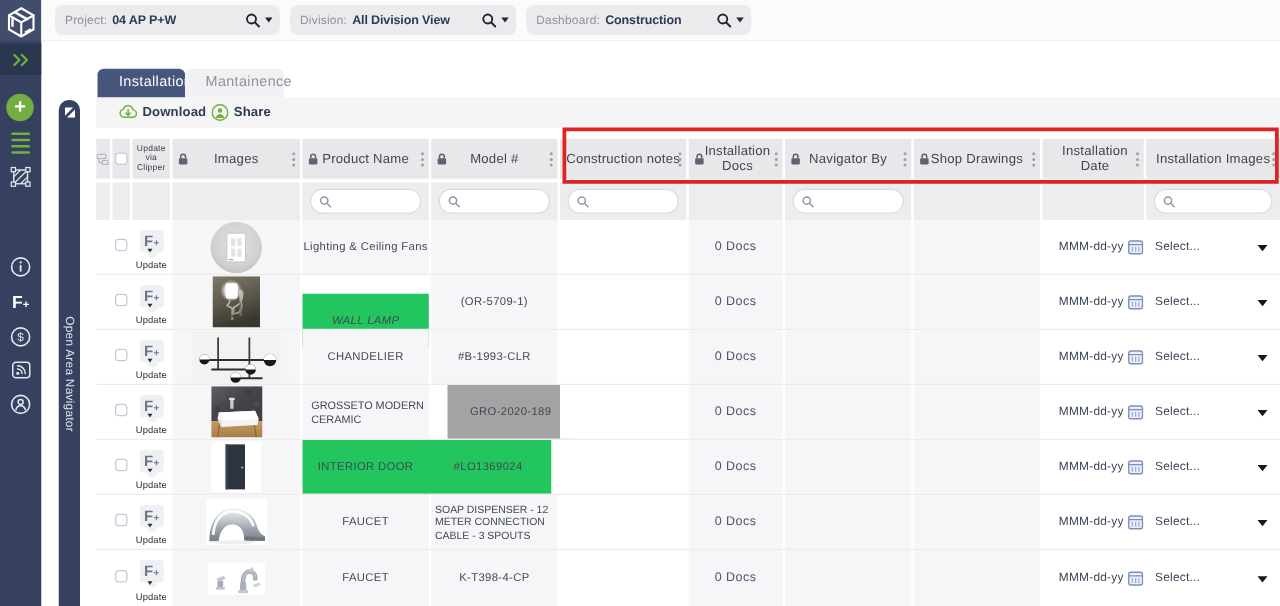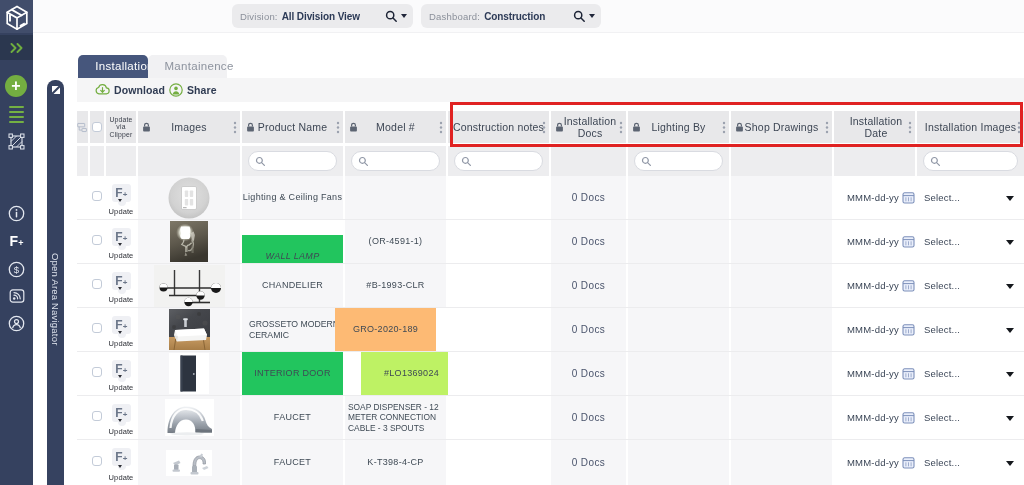--- a/index.html
+++ b/index.html
@@ -94,20 +94,29 @@
         <circle cx="5.2" cy="10.6" r="1.25" fill="#e3e7ef"></circle>
         <path d="M5 7.2 a3.6 3.6 0 0 1 3.6 3.6 M5 4.6 a6.2 6.2 0 0 1 6.2 6.2" fill="none" stroke="#e3e7ef" stroke-width="1.2" stroke-linecap="round"></path>
       </svg></div>
 <div class="sic" style="top:315px"><svg width="17" height="17" viewBox="0 0 17 17">
         <circle cx="8.5" cy="8.5" r="7.2" fill="none" stroke="#e3e7ef" stroke-width="1.3"></circle>
         <circle cx="8.5" cy="6.6" r="2" fill="none" stroke="#e3e7ef" stroke-width="1.2"></circle>
         <path d="M4.6 13.2 c0.6 -2.6 2.2 -3.6 3.9 -3.6 c1.7 0 3.3 1 3.9 3.6" fill="none" stroke="#e3e7ef" stroke-width="1.2"></path>
       </svg></div>
 </div>
 <div id="tb">
+<div class="pill" style="left:11px;width:180px;">
+      <span class="lab">Project:</span>
+      <span class="val">04 AP P+W</span>
+      <svg class="ic" width="13" height="13" viewBox="0 0 13 13">
+        <circle cx="5.2" cy="5.2" r="3.6" fill="none" stroke="#1d2436" stroke-width="1.5"></circle>
+        <line x1="8" y1="8" x2="11.2" y2="11.2" stroke="#1d2436" stroke-width="1.5" stroke-linecap="round"></line>
+      </svg>
+      <span class="car"></span>
+    </div>
 <div class="pill" style="left:199px;width:181px;">
       <span class="lab">Division:</span>
       <span class="val">All Division View</span>
       <svg class="ic" width="13" height="13" viewBox="0 0 13 13">
         <circle cx="5.2" cy="5.2" r="3.6" fill="none" stroke="#1d2436" stroke-width="1.5"></circle>
         <line x1="8" y1="8" x2="11.2" y2="11.2" stroke="#1d2436" stroke-width="1.5" stroke-linecap="round"></line>
       </svg>
       <span class="car"></span>
     </div>
 <div class="pill" style="left:388px;width:180px;">
@@ -207,21 +216,21 @@
       <circle cx="2" cy="2" r="1.2" fill="#9aa0ae"></circle>
       <circle cx="2" cy="6.5" r="1.2" fill="#9aa0ae"></circle>
       <circle cx="2" cy="11" r="1.2" fill="#9aa0ae"></circle>
     </svg>
   </div>
 <div class="hcell" style="left:628px;top:111px;width:101px;height:32px;background:#e8e8ea;">
     <svg class="lk" width="9" height="11" viewBox="0 0 9 11">
       <path d="M2.6 4.6 V3.3 a1.9 1.9 0 0 1 3.8 0 V4.6" fill="none" stroke="#5c6472" stroke-width="1.2"></path>
       <rect x="1.1" y="4.6" width="6.8" height="4.9" rx="0.9" fill="#5c6472"></rect>
     </svg>
-    <div style="">Lighting By</div>
+    <div style="">Navigator By</div>
     <svg class="kb" width="4" height="13" viewBox="0 0 4 13">
       <circle cx="2" cy="2" r="1.2" fill="#9aa0ae"></circle>
       <circle cx="2" cy="6.5" r="1.2" fill="#9aa0ae"></circle>
       <circle cx="2" cy="11" r="1.2" fill="#9aa0ae"></circle>
     </svg>
   </div>
 <div class="hcell" style="left:731px;top:111px;width:101px;height:32px;background:#e8e8ea;">
     <svg class="lk" width="9" height="11" viewBox="0 0 9 11">
       <path d="M2.6 4.6 V3.3 a1.9 1.9 0 0 1 3.8 0 V4.6" fill="none" stroke="#5c6472" stroke-width="1.2"></path>
       <rect x="1.1" y="4.6" width="6.8" height="4.9" rx="0.9" fill="#5c6472"></rect>
@@ -366,21 +375,21 @@
       <path d="M11 5.5 C9.8 8.5 10.3 9.5 10.8 12.5 C9.8 15.5 10.3 16.5 11.8 18 L18.8 18 C20.3 16.5 20.8 15.5 19.8 12.5 C20.3 9.5 20.8 8.5 19.5 5.5 Z" fill="#ffffff"></path>
       <path d="M21 12 l2.6 -1.6 1.3 3.6 -0.9 5.4 -2.2 1.8 z" fill="#cfcdc2" opacity="0.8"></path>
       <path d="M14 18.5 c0 2.8 -0.9 3.7 -2.2 5 c1.8 1.4 3.6 0.9 4.5 2.7 l1.3 -1.8 c1.8 0 2.7 -1.3 4 -2.7" fill="none" stroke="#b9b7aa" stroke-width="1.3"></path>
       <path d="M22 19 c1.3 1.8 1.8 4.5 0.9 7.2 l-1.8 2.7 c-1.3 0.9 -2.2 0.9 -3.1 0.45" fill="none" stroke="#a5a396" stroke-width="1.4"></path>
       <rect x="15" y="25.5" width="2.6" height="5.5" fill="#b5b3a6" opacity="0.75"></rect>
       <path d="M15.5 31 l1.8 3.6 -2.7 0.45 z" fill="#a09e91" opacity="0.85"></path>
       <rect x="21.5" y="24.5" width="2.2" height="7.5" fill="#7e7b6e" opacity="0.65"></rect>
     </svg>
   </div>
 <div class="dcell" style="left:242px;top:235px;width:101px;height:43px;background:#22c55e;white-space:nowrap;font-style:italic;">WALL LAMP</div>
-<div class="dcell" style="left:345px;top:220px;width:101px;height:43px;background:#f6f6f8;white-space:nowrap;">(OR-4591-1)</div>
+<div class="dcell" style="left:345px;top:220px;width:101px;height:43px;background:#f6f6f8;white-space:nowrap;">(OR-5709-1)</div>
 <div class="dcell" style="left:448px;top:220px;width:101px;height:43px;background:#fff;"></div>
 <div class="dcell" style="left:551px;top:220px;width:75px;height:43px;background:#f6f6f8;">
     <span class="docs">0 Docs</span>
   </div>
 <div class="dcell" style="left:628px;top:220px;width:101px;height:43px;background:#f6f6f8;"></div>
 <div class="dcell" style="left:731px;top:220px;width:101px;height:43px;background:#f6f6f8;"></div>
 <div class="dcell datec" style="left:834px;top:220px;width:81px;height:43px;background:#fff;">MMM-dd-yy<svg width="13" height="13" viewBox="0 0 13 13" style="flex:none;margin-left:3px">
       <rect x="1" y="1.8" width="11" height="10.2" rx="1.6" fill="#eaeffb" stroke="#7d90ba" stroke-width="1.1"></rect>
       <line x1="1" y1="4.6" x2="12" y2="4.6" stroke="#7d90ba" stroke-width="1"></line>
       <line x1="3.9" y1="6.3" x2="3.9" y2="10.3" stroke="#9dabcc" stroke-width="1"></line>
@@ -470,21 +479,21 @@
       <circle cx="36" cy="14" r="2.6" fill="#555" opacity="0.45"></circle>
       <circle cx="5" cy="18" r="2" fill="#333" opacity="0.5"></circle>
       <rect x="15.2" y="10" width="2.6" height="8" fill="#c9ccd1"></rect>
       <rect x="14.2" y="9.2" width="4.6" height="2" rx="0.8" fill="#dfe2e6"></rect>
       <path d="M6 21 L35 19.5 L38 26 L37 31 L8 32.5 L5 26 Z" fill="#f4f4f3"></path>
       <path d="M6 21 L35 19.5 L38 26 L9 27.5 Z" fill="#ffffff"></path>
       <path d="M5 26 L9 27.5 L8 32.5" fill="#e2e2e0"></path>
     </svg>
   </div>
 <div class="dcell" style="left:242px;top:308px;width:101px;height:43px;background:#f6f6f8;justify-content:flex-start;text-align:left;padding:0 7px;font-size:8.7px;letter-spacing:0;white-space:nowrap;">GROSSETO MODERN<br>CERAMIC</div>
-<div class="dcell" style="left:335px;top:308px;width:101px;height:43px;background:#fdba74;white-space:nowrap;">GRO-2020-189</div>
+<div class="dcell" style="left:358px;top:308px;width:101px;height:43px;background:#a3a3a3;white-space:nowrap;">GRO-2020-189</div>
 <div class="dcell" style="left:448px;top:308px;width:101px;height:43px;background:#fff;"></div>
 <div class="dcell" style="left:551px;top:308px;width:75px;height:43px;background:#f6f6f8;">
     <span class="docs">0 Docs</span>
   </div>
 <div class="dcell" style="left:628px;top:308px;width:101px;height:43px;background:#f6f6f8;"></div>
 <div class="dcell" style="left:731px;top:308px;width:101px;height:43px;background:#f6f6f8;"></div>
 <div class="dcell datec" style="left:834px;top:308px;width:81px;height:43px;background:#fff;">MMM-dd-yy<svg width="13" height="13" viewBox="0 0 13 13" style="flex:none;margin-left:3px">
       <rect x="1" y="1.8" width="11" height="10.2" rx="1.6" fill="#eaeffb" stroke="#7d90ba" stroke-width="1.1"></rect>
       <line x1="1" y1="4.6" x2="12" y2="4.6" stroke="#7d90ba" stroke-width="1"></line>
       <line x1="3.9" y1="6.3" x2="3.9" y2="10.3" stroke="#9dabcc" stroke-width="1"></line>
@@ -503,21 +512,21 @@
   </div>
 <div class="dcell" style="left:138px;top:352px;width:102px;height:43px;background:#f6f6f8;">
     <svg width="40" height="41" viewBox="0 0 40 41">
       <rect width="40" height="41" fill="#ffffff"></rect>
       <rect x="11.5" y="2.5" width="15.5" height="36" fill="#2d3440"></rect>
       <rect x="11.5" y="2.5" width="2" height="36" fill="#3a4250"></rect>
       <circle cx="24.8" cy="21" r="0.9" fill="#aeb4bd"></circle>
     </svg>
   </div>
 <div class="dcell" style="left:242px;top:352px;width:101px;height:43px;background:#22c55e;white-space:nowrap;">INTERIOR DOOR</div>
-<div class="dcell" style="left:361px;top:352px;width:101px;height:43px;background:#bef264;white-space:nowrap;">#LO1369024</div>
+<div class="dcell" style="left:340px;top:352px;width:101px;height:43px;background:#22c55e;white-space:nowrap;">#LO1369024</div>
 <div class="dcell" style="left:448px;top:352px;width:101px;height:43px;background:#fff;"></div>
 <div class="dcell" style="left:551px;top:352px;width:75px;height:43px;background:#f6f6f8;">
     <span class="docs">0 Docs</span>
   </div>
 <div class="dcell" style="left:628px;top:352px;width:101px;height:43px;background:#f6f6f8;"></div>
 <div class="dcell" style="left:731px;top:352px;width:101px;height:43px;background:#f6f6f8;"></div>
 <div class="dcell datec" style="left:834px;top:352px;width:81px;height:43px;background:#fff;">MMM-dd-yy<svg width="13" height="13" viewBox="0 0 13 13" style="flex:none;margin-left:3px">
       <rect x="1" y="1.8" width="11" height="10.2" rx="1.6" fill="#eaeffb" stroke="#7d90ba" stroke-width="1.1"></rect>
       <line x1="1" y1="4.6" x2="12" y2="4.6" stroke="#7d90ba" stroke-width="1"></line>
       <line x1="3.9" y1="6.3" x2="3.9" y2="10.3" stroke="#9dabcc" stroke-width="1"></line>

